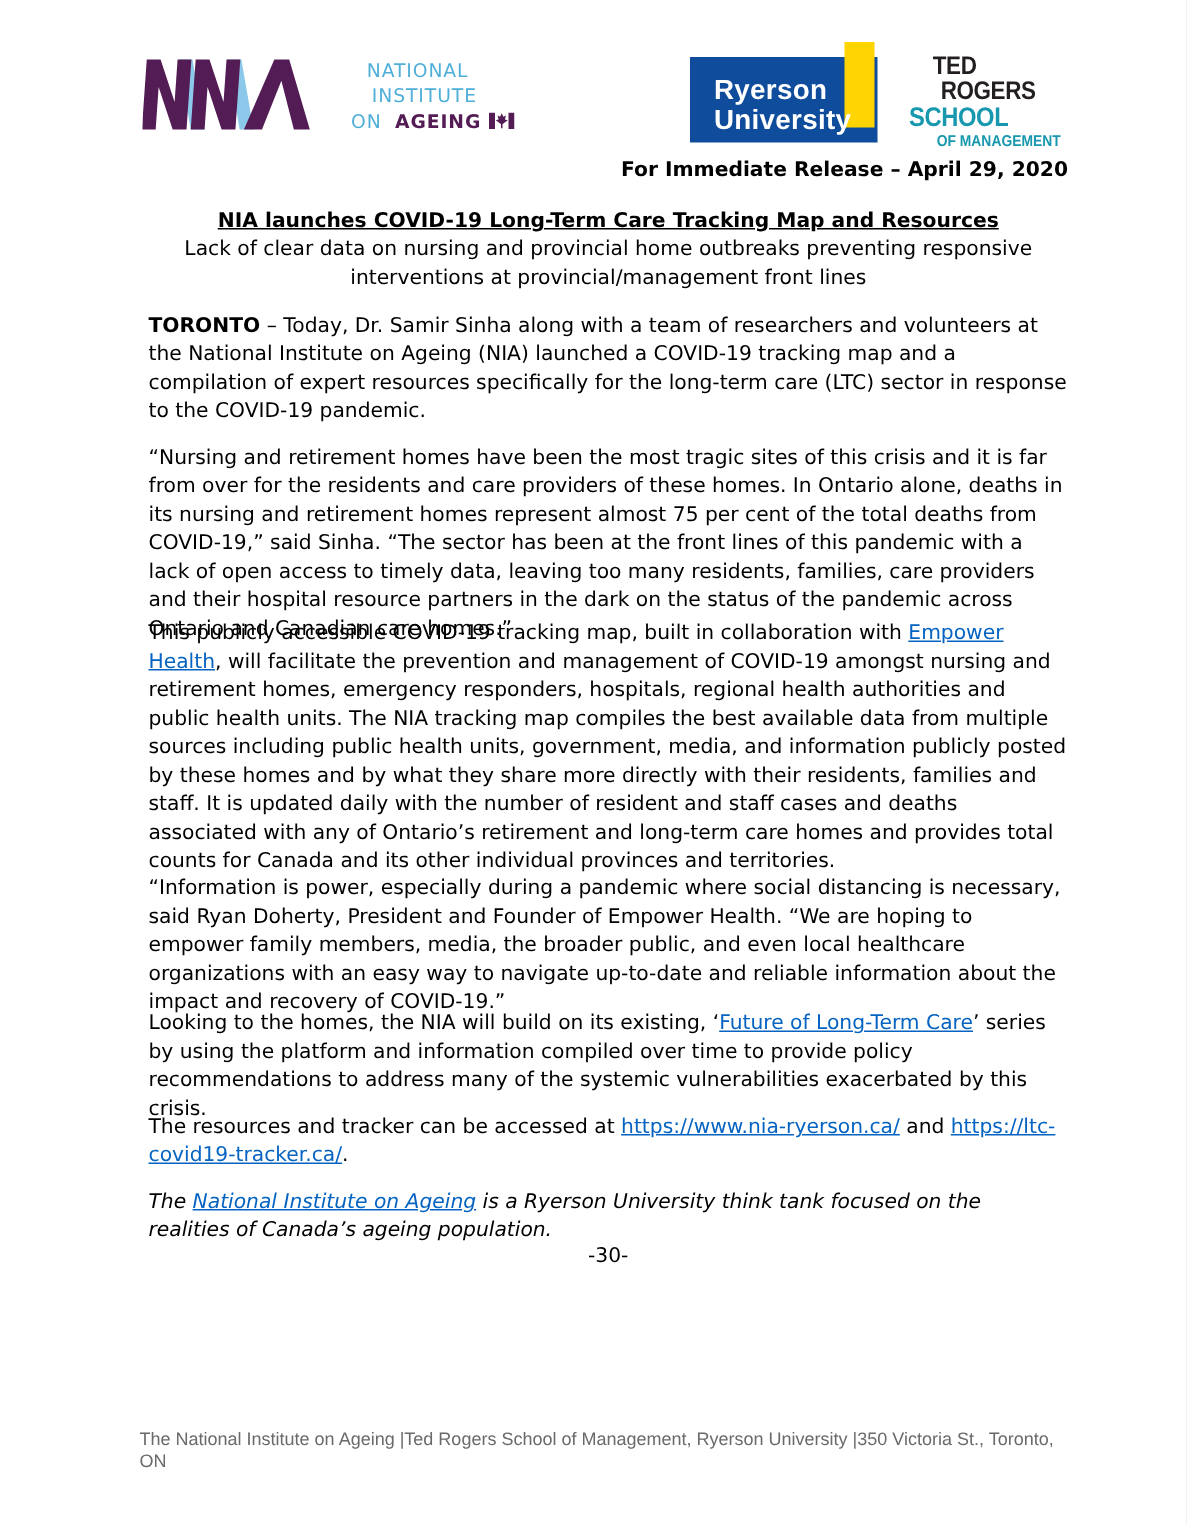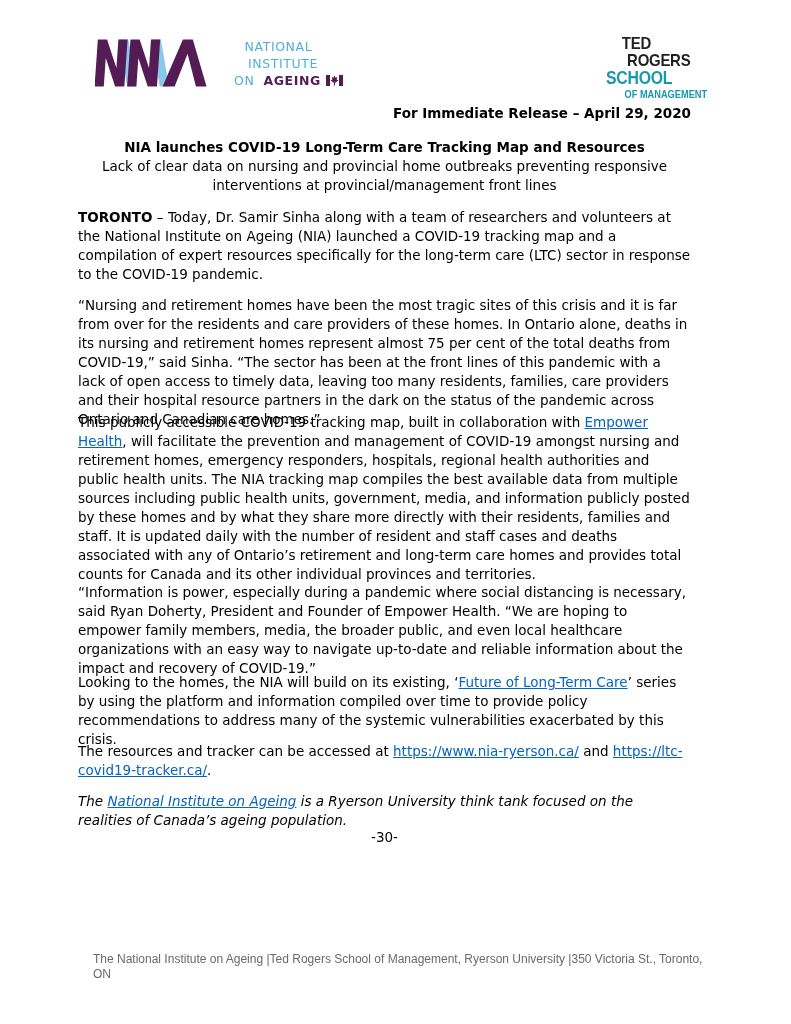--- a/index.html
+++ b/index.html
@@ -30,23 +30,23 @@
 
   .ted-logo{position:absolute;left:606px;top:35px;font-family:"Liberation Sans",sans-serif;
             font-weight:bold;transform:scaleX(.88);transform-origin:left top;}
   .ted-logo div{white-space:nowrap;}
   .tr1{color:var(--ted_black);font-size:17px;line-height:17px;padding-left:18px;letter-spacing:-.3px;}
   .tr2{color:var(--ted_black);font-size:17px;line-height:17px;padding-left:24px;letter-spacing:-.3px;}
   .tr3{color:var(--ted_teal);font-size:18px;line-height:19px;padding-left:0;letter-spacing:-.3px;}
   .tr4{color:var(--ted_teal);font-size:10.5px;line-height:12px;padding-left:21px;letter-spacing:0;}
 
   
-  .doc{position:absolute;left:78px;width:613px;font-size:13.5px;line-height:19px;}
+  .doc{position:absolute;left:99px;width:613px;font-size:13.5px;line-height:19px;}
   .release-line{top:104px;text-align:right;font-weight:bold;}
-  .headline{top:138px;text-align:center;font-weight:bold;font-size:13.5px;margin:0;}
+  .headline{top:138px;text-align:center;font-weight:bold;font-size:13.5px;margin:0;text-decoration:underline;}
   .subhead{top:157px;text-align:center;}
   .p1{top:208px;}
   .p2{top:296px;}
   .p3{top:413px;}
   .p4{top:583px;}
   .p5{top:673px;}
   .p6{top:742px;}
   .p7{top:792px;font-style:italic;}
   .dash30{top:828px;text-align:center;}
   .media{top:862px;}
@@ -86,20 +86,28 @@
         <span class="ageing">AGEING</span>
         <svg class="flag-icon" width="17" height="11" viewBox="0 0 17 11">
           <rect x="0" y="0" width="4" height="11" fill="#541C54"></rect>
           <rect x="13" y="0" width="4" height="11" fill="#541C54"></rect>
           <path d="M8.5,0.5 L9.6,2.8 L11.3,2 L10.6,4.6 L12.5,5.2 L8.5,8.2 L4.5,5.2 L6.4,4.6 L5.7,2 L7.4,2.8 Z M8,7.5 h1 v3 h-1 Z" fill="#541C54"></path>
         </svg>
       </div>
     </div>
   </div>
 
+  <div class="ryerson-logo">
+    <div class="ry-box"></div>
+    <div class="ry-bar"></div>
+    <div class="ry-text">
+      <div>Ryerson</div>
+      <div>University</div>
+    </div>
+  </div>
 
   <div class="ted-logo">
     <div class="tr1">TED</div>
     <div class="tr2">ROGERS</div>
     <div class="tr3">SCHOOL</div>
     <div class="tr4">OF MANAGEMENT</div>
   </div>
 
   <div class="doc release-line">For Immediate Release – April 29, 2020</div>
 

